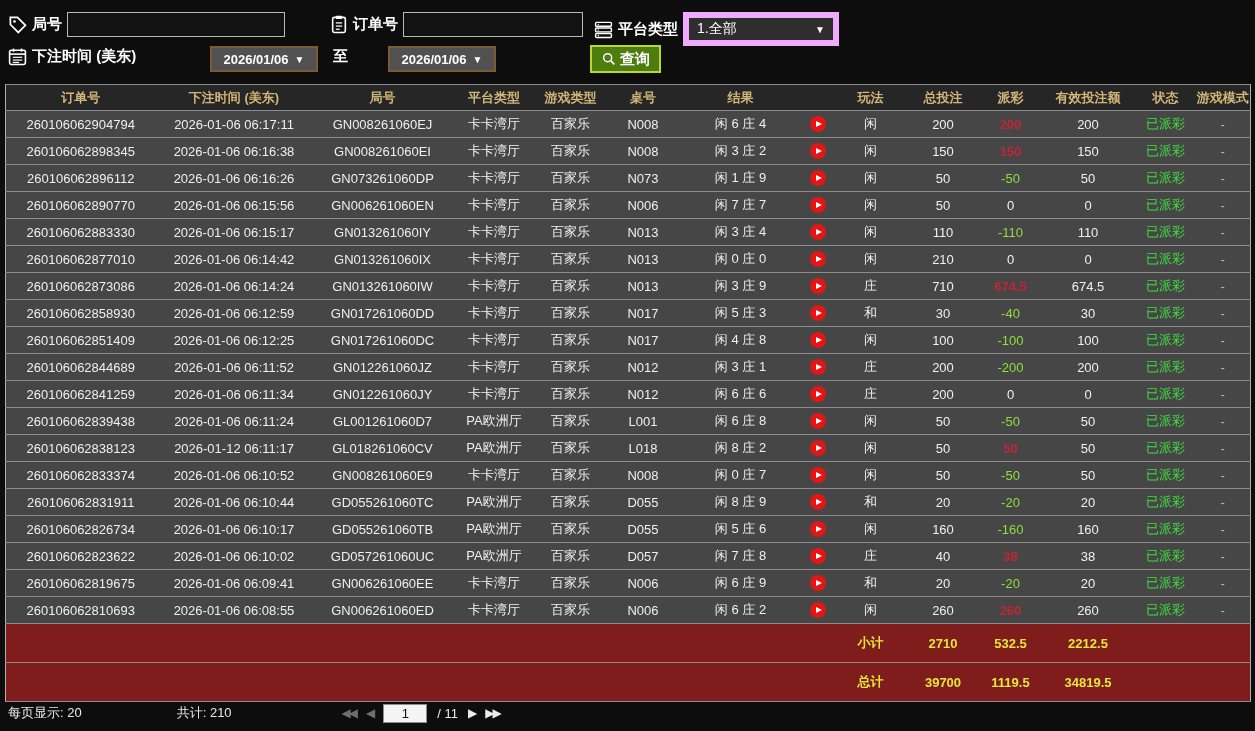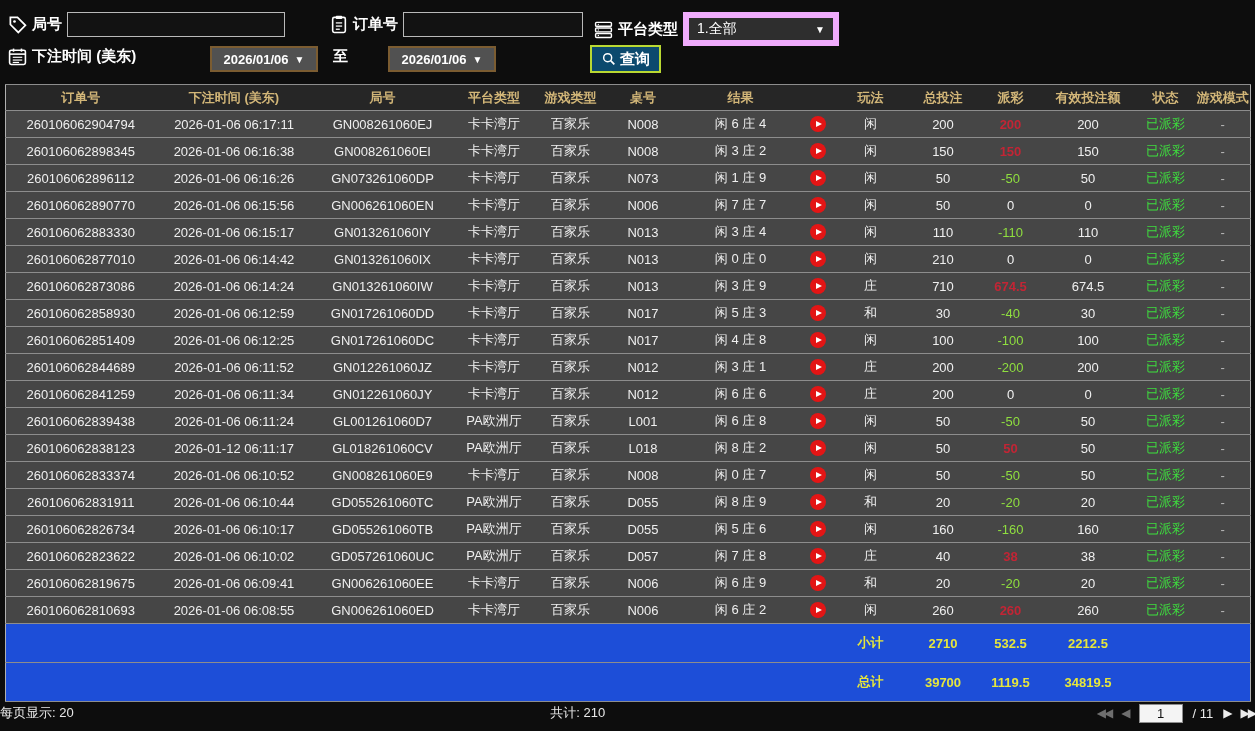--- a/index.html
+++ b/index.html
@@ -26,54 +26,54 @@
     padding:8px 8px; cursor:pointer; white-space:nowrap;
   }
   .caret { font-size:10px; color:#fff; }
   .select-box {
     background:#2e2e2e; border:6px solid #f0abfc; color:#fff;
     font-size:14px; height:34px; width:156px;
     display:inline-flex; align-items:center; justify-content:space-between;
     padding:0 8px; cursor:pointer;
   }
   .query-btn {
-    background:#0c4a6e; border:2px solid #b9d832; color:#fff;
+    background:#4d7c0f; border:2px solid #b9d832; color:#fff;
     font-weight:bold; font-size:15px; height:28px;
     display:inline-flex; align-items:center; gap:3px; padding:0 9px; cursor:pointer;
   }
   
   .table-wrap { margin:0 5px; }
   table { table-layout:fixed; width:1245px; border-collapse:collapse; border:1px solid #b0b0b0; }
   th, td {
     overflow:hidden; white-space:nowrap; text-align:center;
     border-top:1px solid #8d8d8d; border-bottom:1px solid #8d8d8d;
   }
   thead th { background:#262626; color:#d2b678; font-size:13px; font-weight:bold; height:26px; }
   tbody td { background:#464646; font-size:13px; height:27px; color:#efefef; }
-  tr.summary-row td { height:39px; background:#1d4ed8;margin-top:22px; }
+  tr.summary-row td { height:39px; background:#7f1d1d;margin-top:22px; }
   .pay-pos  { color:#c22535; font-weight:bold; }
   .pay-neg  { color:#8fdf3f; }
   .pay-zero { color:#f2f2f2; }
   .status-green { color:#3edc3e; }
   .mode-dim { color:#b9b9b9; }
   .yellow { color:#e6e63c; font-weight:bold; }
   .play-btn {
     width:16px; height:16px; border-radius:50%; background:#e31515;
     display:inline-flex; align-items:center; justify-content:center; cursor:pointer;
     vertical-align:middle;
   }
   .play-tri {
     width:0; height:0; border-left:6px solid #fff;
     border-top:3.5px solid transparent; border-bottom:3.5px solid transparent;
     margin-left:2px;
   }
   
   .footer {
-    position:absolute; left:0; right:0; bottom:0; height:36px;
-    display:flex; align-items:center; justify-content:space-between;
+    position:absolute; left:8px; right:0; bottom:0; height:36px;
+    display:flex; align-items:center; justify-content:flex-start;
     font-size:13px; color:#e8e8e8; padding-right:0;
   }
   .footer .fgap1 { margin-right:95px; }
   .footer .fgap2 { margin-right:110px; }
   .pager { display:flex; align-items:center; gap:10px; }
   .arrow { font-size:12px; cursor:pointer; letter-spacing:-2px; }
   .arrow.disabled { color:#6e6e6e; cursor:default; }
   .arrow.enabled { color:#ececec; }
   .page-input {
     width:44px; height:19px; background:#f4f4f4; border:1px solid #8d8d8d;

